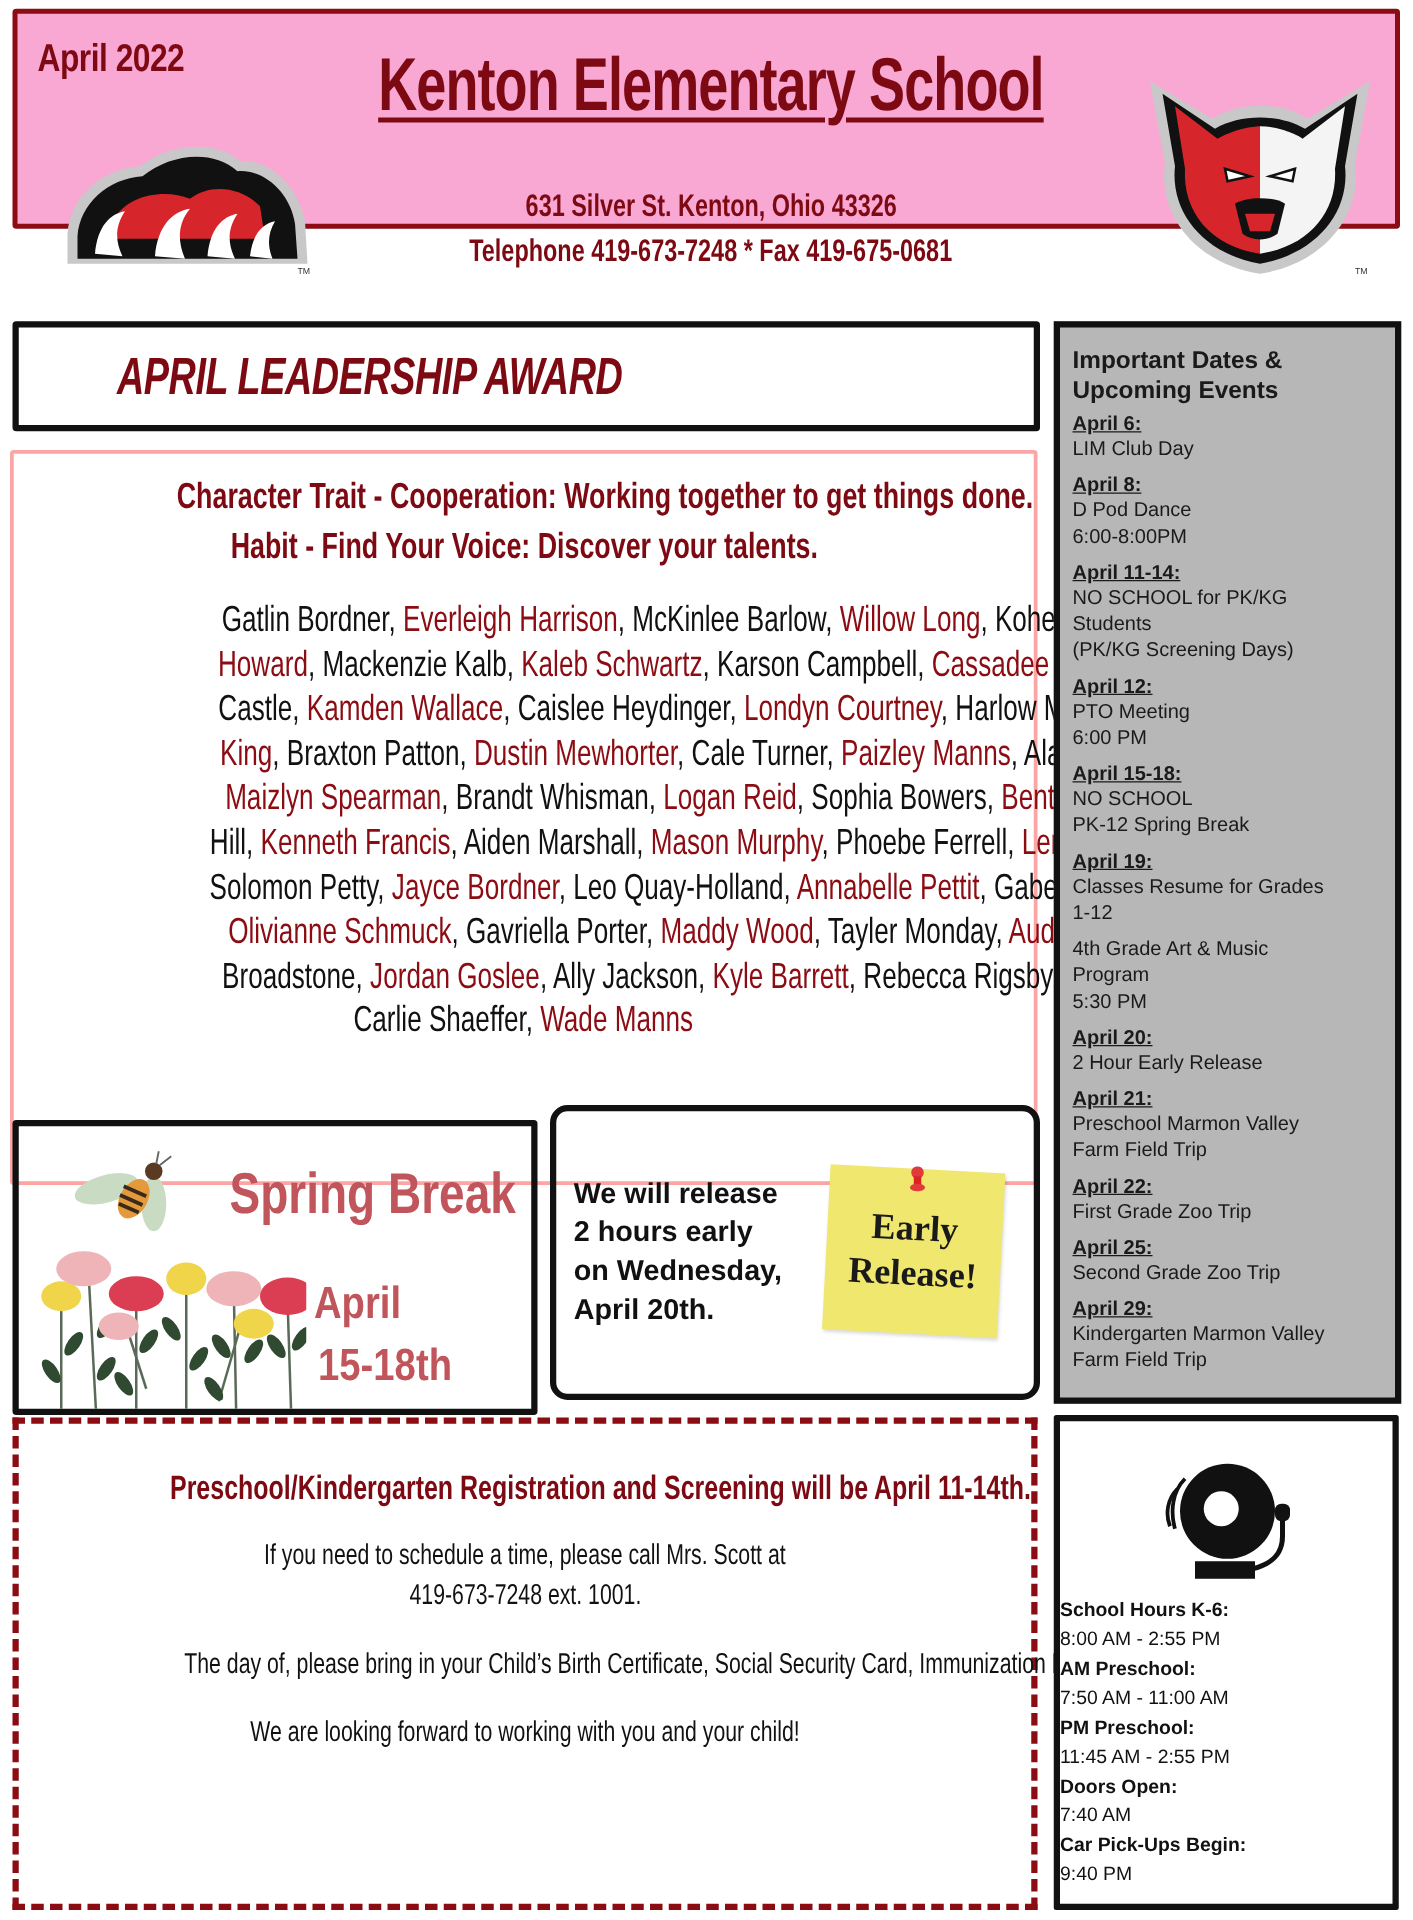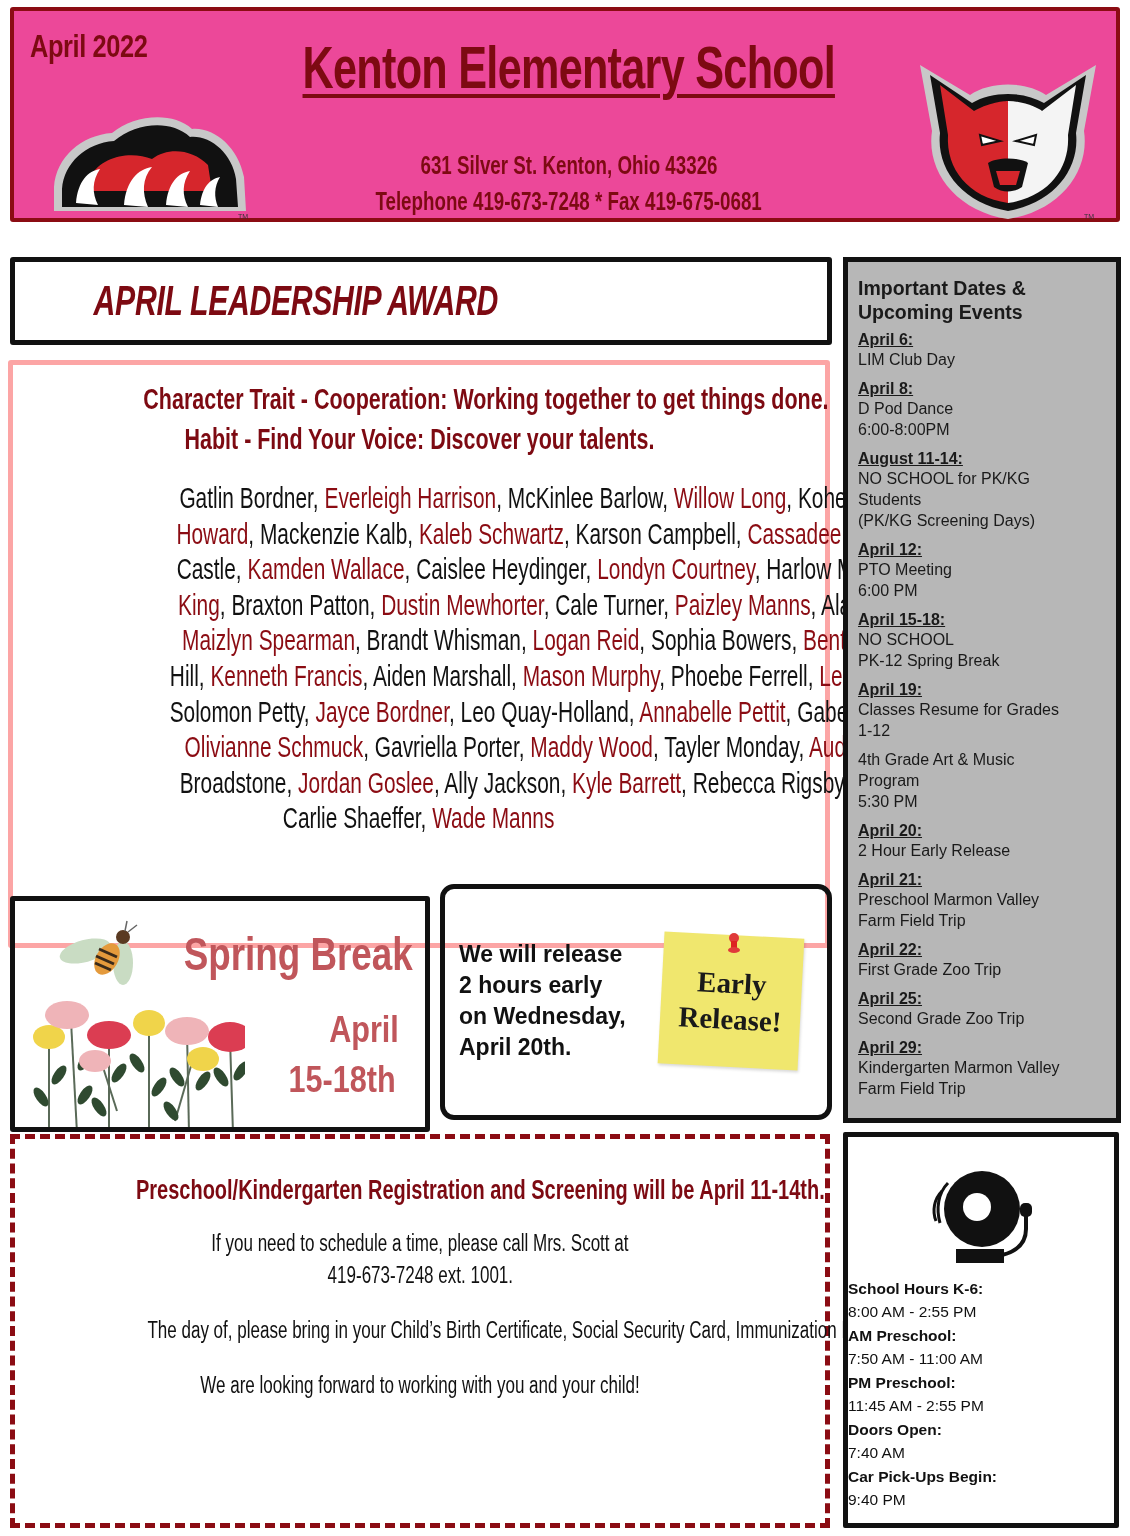--- a/index.html
+++ b/index.html
@@ -2,48 +2,48 @@
 <html><head>
 <meta charset="utf-8">
 <style>
   * { box-sizing: border-box; margin: 0; padding: 0; }
   html, body { width: 1130px; height: 1536px; background: #ffffff; overflow: hidden; }
   body { position: relative; font-family: "Liberation Sans", sans-serif; color: #111; }
 
   .abs { position: absolute; }
 
   
-  #header { left: 10px; top: 7px; width: 1110px; height: 215px; border: 4px solid #8b0c13; border-radius: 3px; background: #ec4899; }
+  #header { left: 10px; top: 7px; width: 1110px; height: 176px; border: 4px solid #8b0c13; border-radius: 3px; background: #f9a8d4; }
   #month { left: 16px; top: 18px; font-family: "Liberation Sans Narrow", "Liberation Sans", sans-serif; font-weight: bold; font-size: 31px; color: #7d0a12; transform: scaleX(0.82); transform-origin: left top; letter-spacing: -0.5px; }
   #school-title { left: 0; width: 1110px; top: 22px; text-align: center; }
   #school-title span { display: inline-block; font-family: "Liberation Sans", sans-serif; font-weight: bold; font-size: 60px; color: #7d0a12; text-decoration: underline; text-decoration-thickness: 4px; text-underline-offset: 6px; transform: scaleX(0.72); letter-spacing: -1px; }
   #address { left: 0; width: 1110px; top: 136px; text-align: center; font-size: 25px; color: #7d0a12; font-weight: bold; line-height: 36px; }
   #address div { display: inline-block; transform: scaleX(0.75); white-space: nowrap; }
   #paw-logo { left: 28px; top: 96px; width: 212px; height: 116px; }
   #wildcat-logo { left: 896px; top: 40px; width: 196px; height: 176px; }
 
   
   #award-title-box { left: 10px; top: 257px; width: 822px; height: 88px; border: 5px solid #111; border-radius: 3px; display: flex; align-items: center; justify-content: flex-start; font-style: italic; }
   #award-title-box span { font-weight: bold; font-size: 42px; color: #7d0a12; transform: scaleX(0.72); display: inline-block; white-space: nowrap; letter-spacing: -0.5px; }
 
   
-  #awards-box { left: 8px; top: 360px; width: 822px; height: 588px; border: 5px solid #fca5a5; border-radius: 3px; padding: 14px 10px 0 10px; }
+  #awards-box { left: 8px; top: 360px; width: 822px; height: 588px; border: 3px solid #fca5a5; border-radius: 3px; padding: 14px 10px 0 10px; }
   .trait { text-align: center; color: #7d0a12; font-weight: bold; font-size: 29px; line-height: 40px; white-space: nowrap; }
   .trait span { display: inline-block; transform: scaleX(0.74); }
   #names { margin-top: 22px; text-align: center; font-size: 29px; line-height: 35.6px; }
   .names-line { white-space: nowrap; }
   .names-line > span.wrap { display: inline-block; transform: scaleX(0.72); transform-origin: center; }
   .n-red { color: #8b0c13; }
   .n-blk { color: #111; }
 
   
   #spring-box { left: 10px; top: 884px; width: 420px; height: 236px; border: 5px solid #111; border-radius: 3px; overflow: hidden; margin-top: 12px; }
   #spring-title { left: 140px; top: 26px; width: 250px; text-align: center; color: #c0565b; font-weight: bold; font-size: 46px; }
   #spring-title span { display: inline-block; transform: scaleX(0.8); white-space: nowrap; }
-  #spring-dates { left: 230px; top: 104px; width: 160px; text-align: right; color: #c0565b; font-weight: bold; font-size: 36px; line-height: 50px; }
+  #spring-dates { left: 230px; top: 116px; width: 160px; text-align: left; color: #c0565b; font-weight: bold; font-size: 36px; line-height: 50px; }
   #spring-dates div span { display: inline-block; transform: scaleX(0.85); }
   #spring-art { left: 10px; top: 10px; width: 220px; height: 222px; }
 
   
   #early-box { left: 440px; top: 884px; width: 392px; height: 236px; border: 5px solid #111; border-radius: 14px; }
   #early-text { left: 14px; top: 50px; font-weight: bold; font-size: 23px; line-height: 31px; color: #111; }
   #sticky { left: 216px; top: 46px; width: 140px; height: 132px; background: #f0e76e; transform: rotate(3deg); box-shadow: 1px 2px 3px rgba(0,0,0,0.15); display: flex; flex-direction: column; align-items: center; justify-content: center; }
   #sticky span { font-family: "Liberation Serif", serif; font-weight: bold; font-size: 29px; line-height: 36px; color: #1a1a1a; }
   #pin { left: 282px; top: 44px; width: 14px; height: 24px; }
 
@@ -209,21 +209,21 @@
       <div class="ev">
         <div class="ev-date">April 6:</div>
         <div class="ev-desc">LIM Club Day</div>
       </div>
       <div class="ev">
         <div class="ev-date">April 8:</div>
         <div class="ev-desc">D Pod Dance</div>
         <div class="ev-desc">6:00-8:00PM</div>
       </div>
       <div class="ev">
-        <div class="ev-date">August 11-14:</div>
+        <div class="ev-date">April 11-14:</div>
         <div class="ev-desc">NO SCHOOL for PK/KG</div>
         <div class="ev-desc">Students</div>
         <div class="ev-desc">(PK/KG Screening Days)</div>
       </div>
       <div class="ev">
         <div class="ev-date">April 12:</div>
         <div class="ev-desc">PTO Meeting</div>
         <div class="ev-desc">6:00 PM</div>
       </div>
       <div class="ev">

